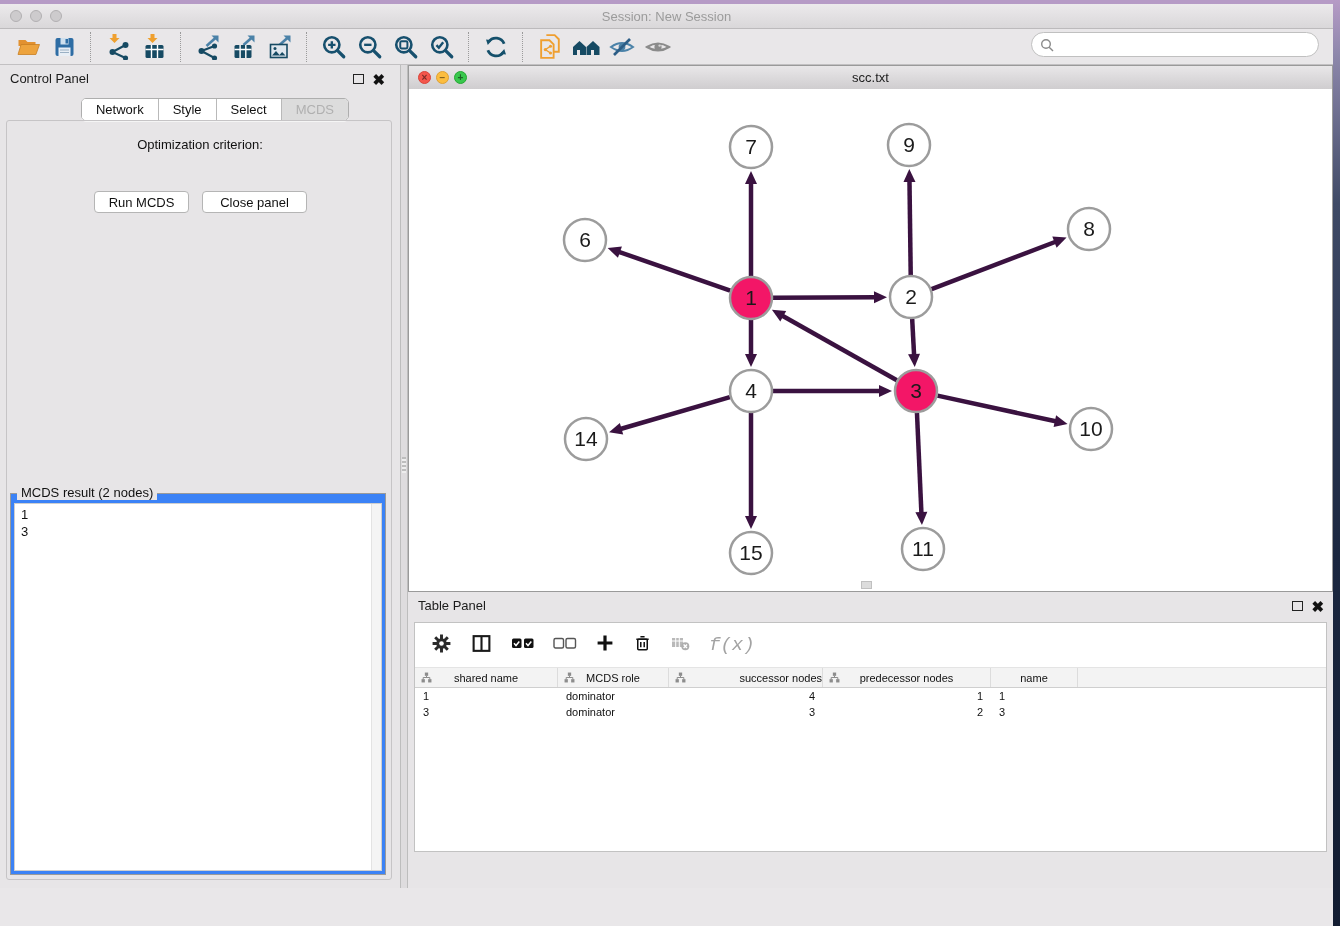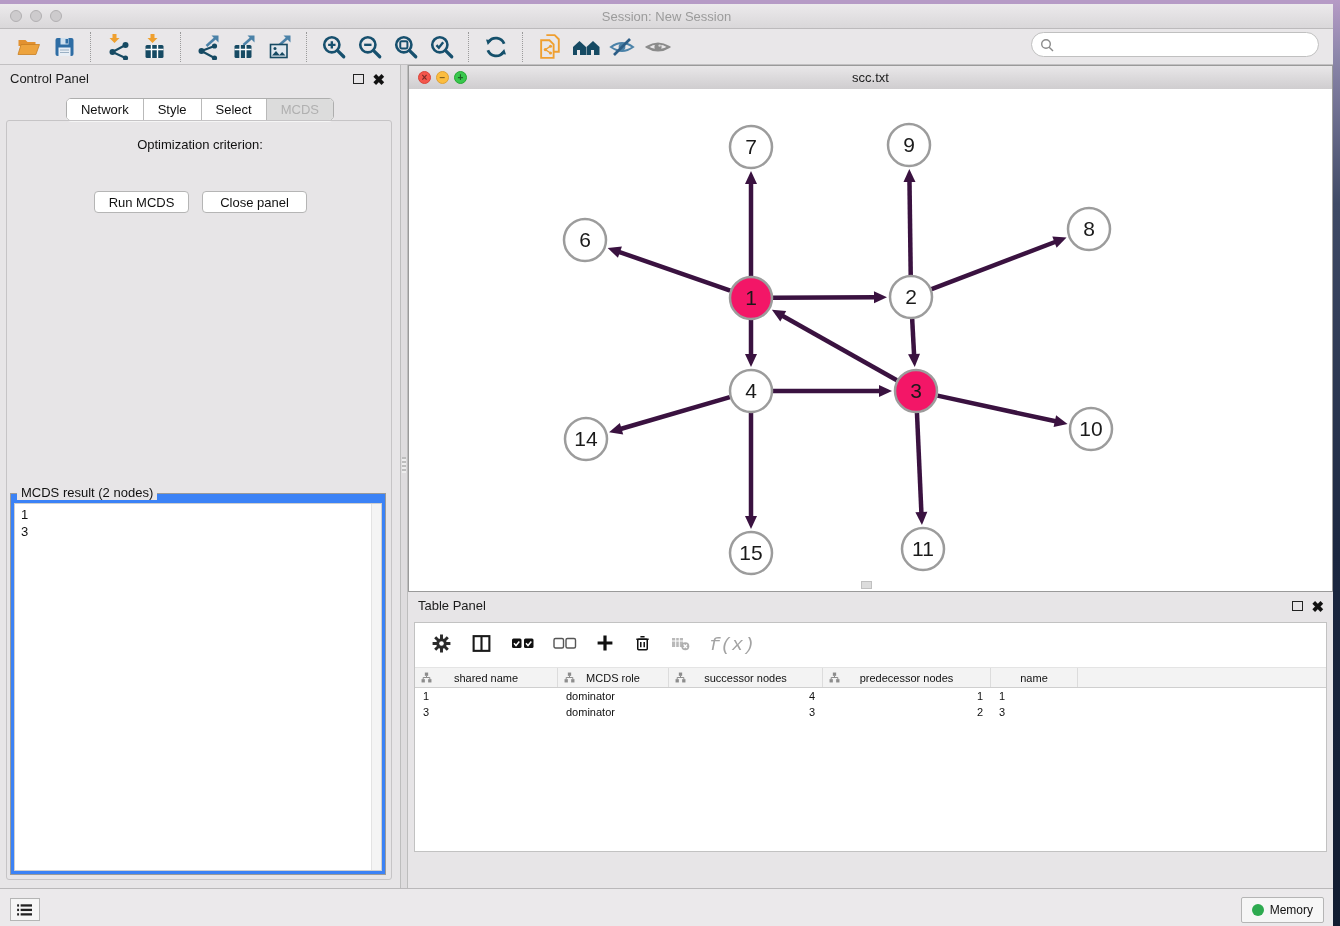--- a/index.html
+++ b/index.html
@@ -21,21 +21,21 @@
   .tool{width:36px;height:30px;display:flex;align-items:center;justify-content:center;}
   .tsep{width:1px;height:30px;border-left:1px dotted #9b9b9b;margin:0 8px;}
   .search-wrap{position:absolute;right:14px;top:3px;width:288px;height:25px;background:#fff;
     border:1px solid #c0c0c0;border-radius:13px;display:flex;align-items:center;padding-left:8px;box-sizing:border-box;}
   .search-wrap input{border:none;outline:none;flex:1;font-size:13px;background:transparent;margin-left:5px;}
   
   .control-panel{position:absolute;left:0;top:65px;width:400px;height:823px;background:#e7e5e7;}
   .panel-header{position:relative;height:28px;line-height:28px;padding-left:10px;font-size:13px;color:#1c1c1c;}
   .float-icon{position:absolute;width:11px;height:10px;border:1.5px solid #222;box-sizing:border-box;}
   .close-icon{position:absolute;font-size:15px;font-weight:bold;color:#111;line-height:10px;cursor:default;}
-  .seg-row{position:absolute;left:0;width:100%;display:flex;justify-content:center;}
+  .seg-row{position:absolute;left:0;width:100%;display:flex;justify-content:center;padding-left:15px;}
   .seg-control{display:flex;border:1px solid #aeaeae;border-radius:5px;overflow:hidden;background:#fff;
     box-shadow:0 1px 0 rgba(255,255,255,.6);}
   .seg{padding:3px 14px;font-size:13px;color:#111;background:#fff;border-left:1px solid #b9b9b9;cursor:default;}
   .seg:first-child{border-left:none;}
   .seg.active{background:#dcdcdc;color:#b0b0b0;}
   .tab-pane{position:absolute;left:6px;top:55px;width:386px;height:760px;border:1px solid #c6c4c6;
     border-radius:3px;box-sizing:border-box;}
   .opt-label{position:absolute;left:0;right:0;top:72px;text-align:center;font-size:13px;color:#111;}
   .criterion{position:absolute;left:44px;top:93px;width:308px;height:23px;background:#fff;border:1px solid #b9b9b9;
     border-radius:4px;font-size:13px;color:#111;display:flex;align-items:center;padding-left:8px;box-sizing:border-box;}
@@ -398,21 +398,21 @@
           </div>
           <div class="t-hcell" style="width: 111px;">
             <svg width="11" height="11" viewBox="0 0 10 10">
               <rect x="3.5" y="0.5" width="3" height="3" fill="#8c8c8c"></rect>
               <rect x="0.5" y="6.5" width="3" height="3" fill="#8c8c8c"></rect>
               <rect x="6.5" y="6.5" width="3" height="3" fill="#8c8c8c"></rect>
               <path d="M5 3.5v1.5M2 6.5V5h6v1.5" stroke="#8c8c8c" fill="none" stroke-width="0.9"></path>
             </svg>
             <span>MCDS role</span>
           </div>
-          <div class="t-hcell" style="width: 154px;">
+          <div class="t-hcell" style="width: 154px; justify-content: flex-end;">
             <svg width="11" height="11" viewBox="0 0 10 10">
               <rect x="3.5" y="0.5" width="3" height="3" fill="#8c8c8c"></rect>
               <rect x="0.5" y="6.5" width="3" height="3" fill="#8c8c8c"></rect>
               <rect x="6.5" y="6.5" width="3" height="3" fill="#8c8c8c"></rect>
               <path d="M5 3.5v1.5M2 6.5V5h6v1.5" stroke="#8c8c8c" fill="none" stroke-width="0.9"></path>
             </svg>
             <span>successor nodes</span>
           </div>
           <div class="t-hcell" style="width: 168px;">
             <svg width="11" height="11" viewBox="0 0 10 10">
@@ -439,31 +439,15 @@
             <div class="t-cell a-l" style="width: 143px;">3</div>
             <div class="t-cell a-l" style="width: 111px;">dominator</div>
             <div class="t-cell a-r" style="width: 154px;">3</div>
             <div class="t-cell a-r" style="width: 168px;">2</div>
             <div class="t-cell a-l" style="width: 87px;">3</div>
           </div>
         </div>
     </div>
   </div>
 
-  <div class="status-bar">
-    <div class="list-btn">
-      <svg width="18" height="14" viewBox="0 0 20 16" fill="#222">
-          <rect x="1" y="1.5" width="2.2" height="2.6"></rect>
-          <rect x="5" y="1.5" width="13" height="2.6"></rect>
-          <rect x="1" y="6.6" width="2.2" height="2.6"></rect>
-          <rect x="5" y="6.6" width="13" height="2.6"></rect>
-          <rect x="1" y="11.7" width="2.2" height="2.6"></rect>
-          <rect x="5" y="11.7" width="13" height="2.6"></rect>
-        </svg>
-    </div>
-    <div class="memory-btn">
-      <div class="mem-dot"></div>
-      <span>Memory</span>
-    </div>
-  </div>
 
   <div class="desktop-right"></div>
 </div>
 
 </body></html>

